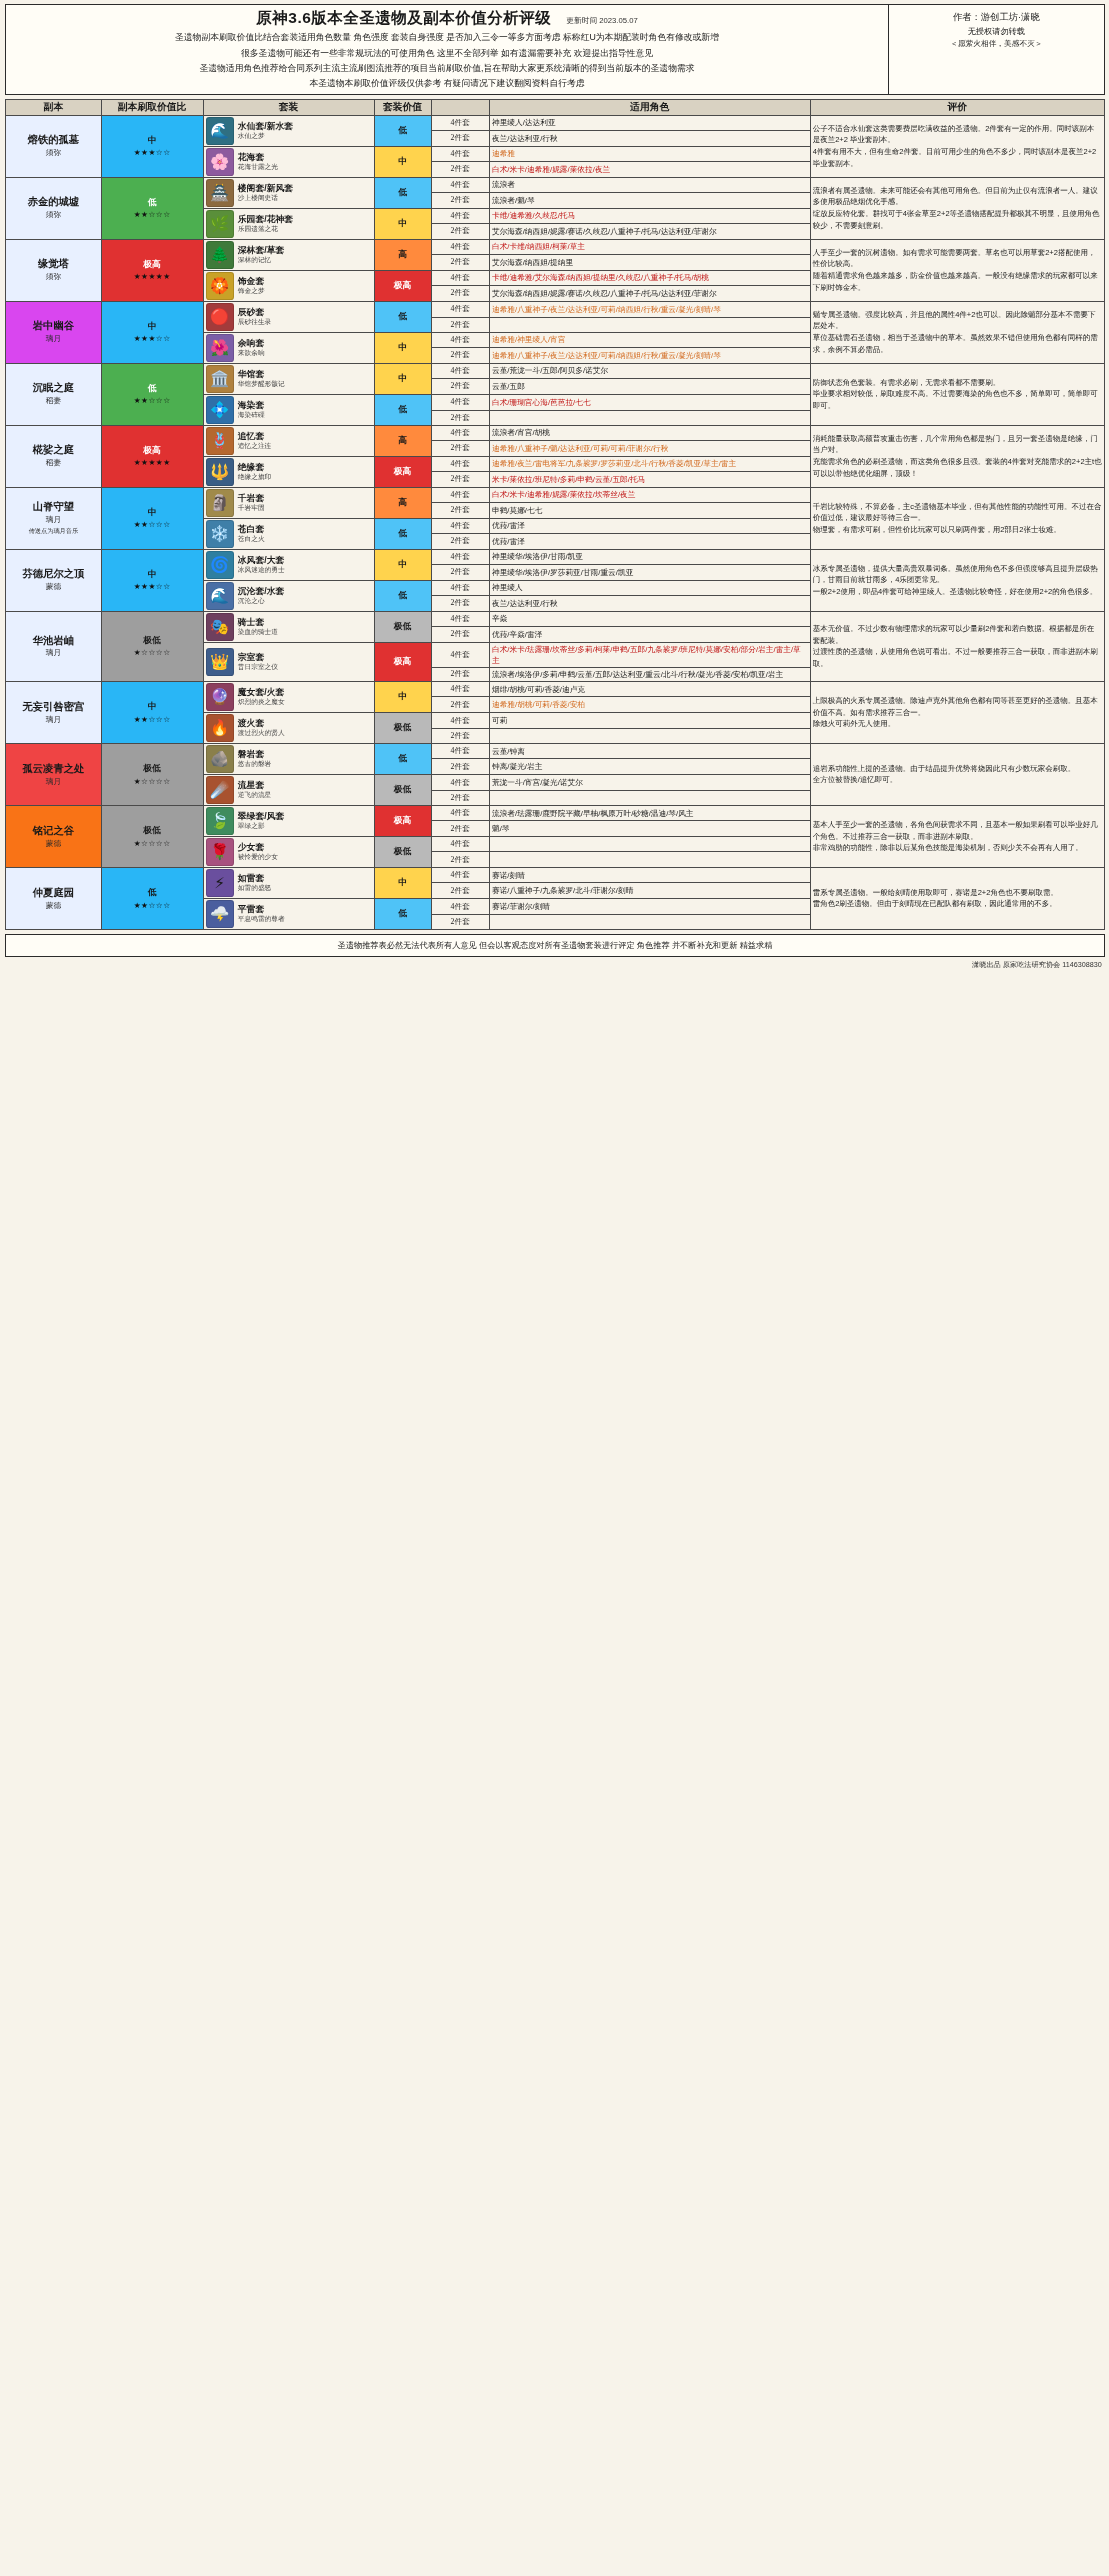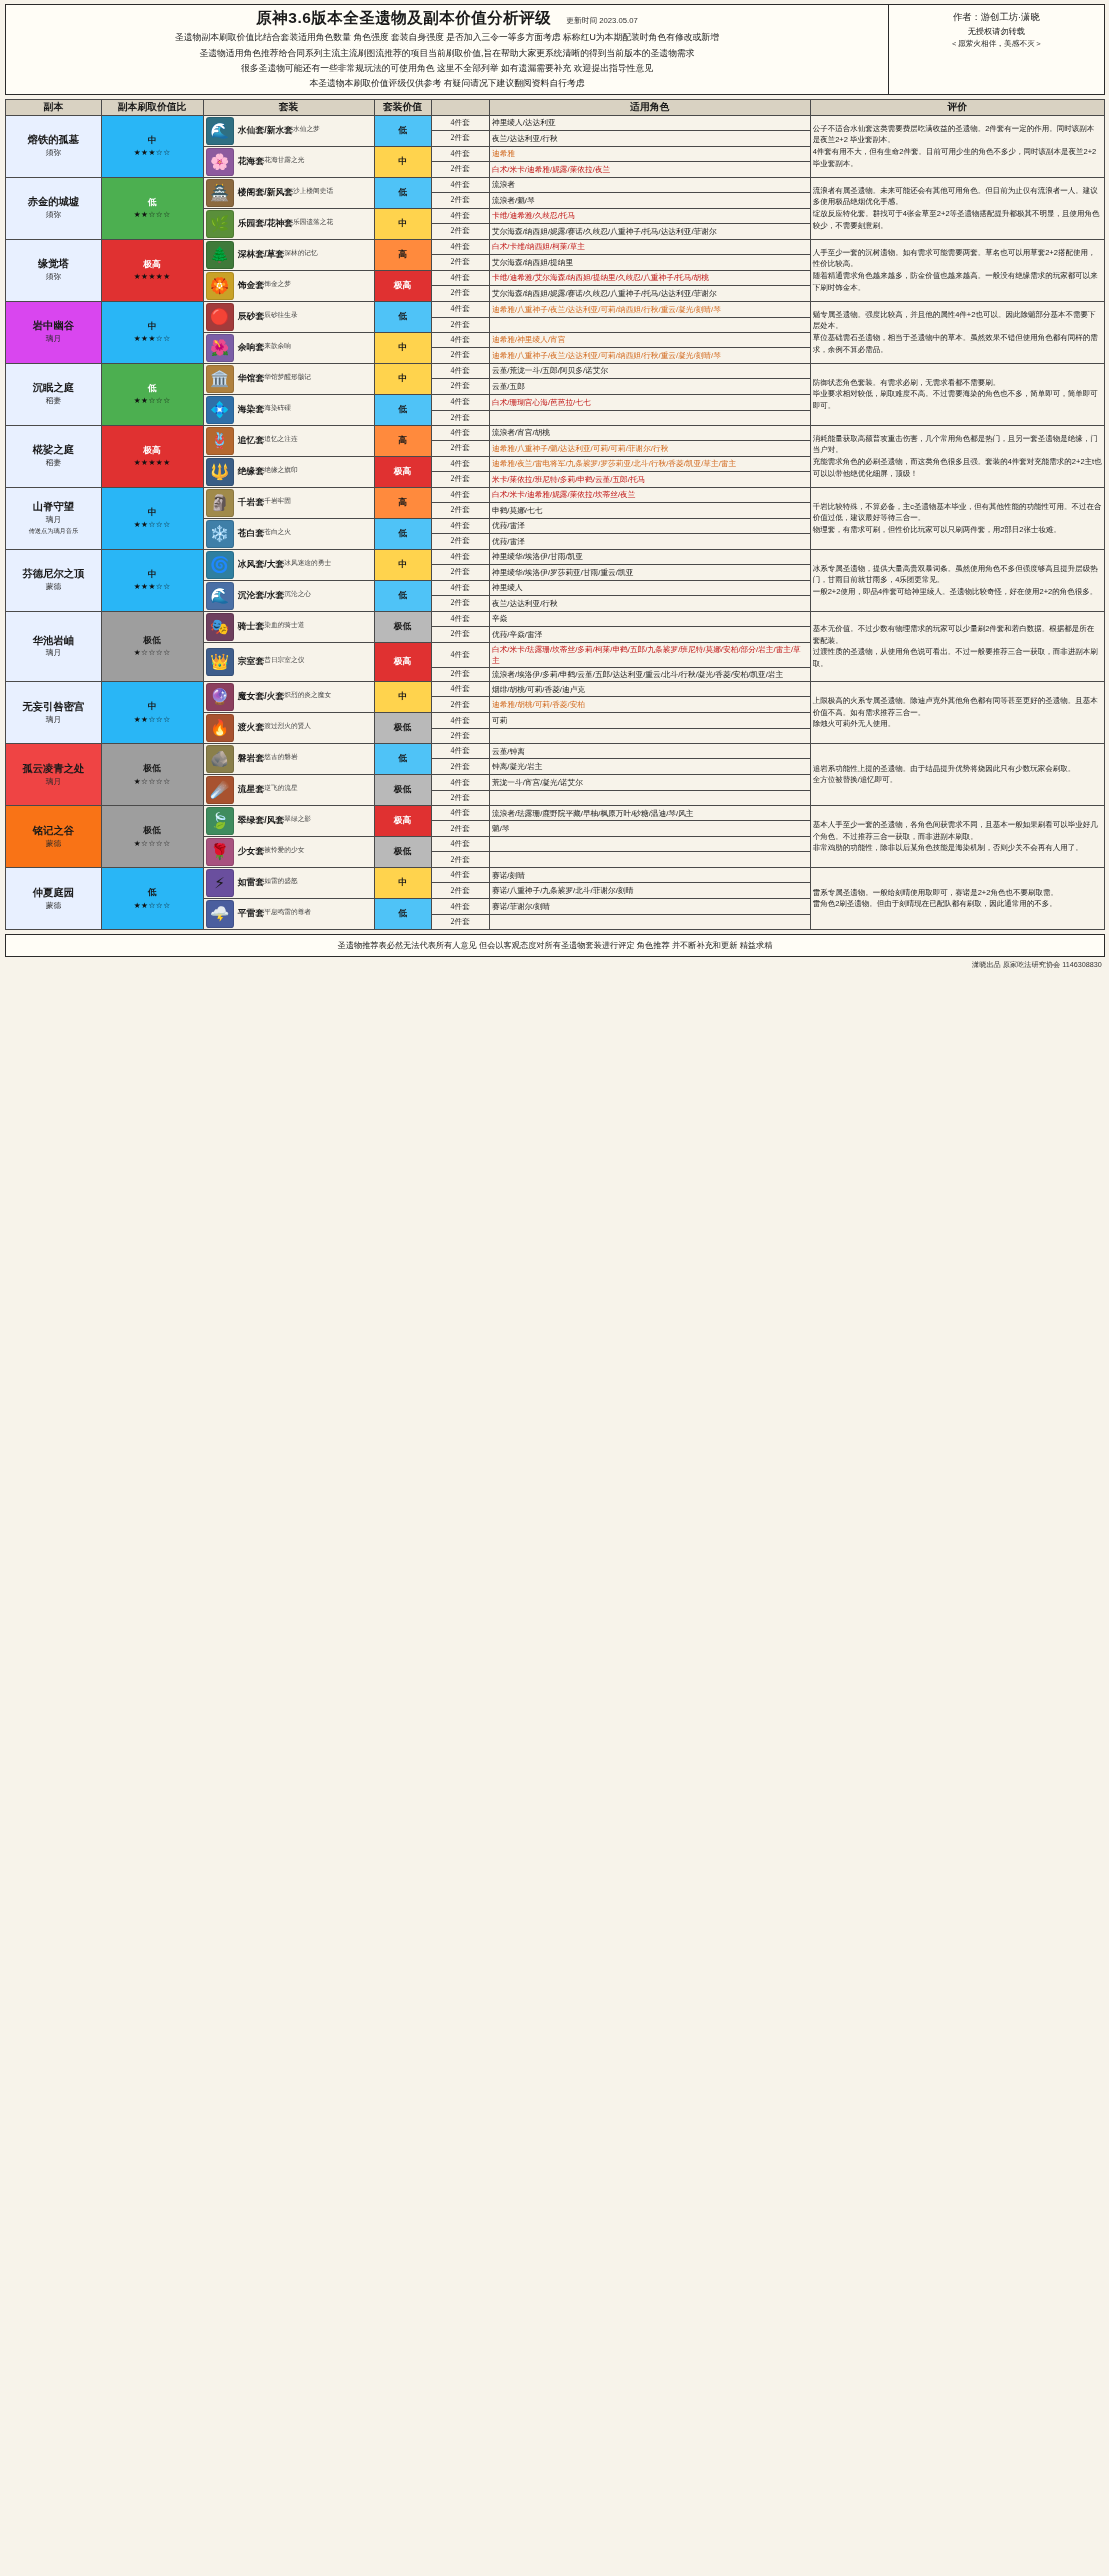--- a/index.html
+++ b/index.html
@@ -55,21 +55,21 @@
   .rank-cell .stars { display:block; font-size:7.7px; letter-spacing:0.5px; margin-top:1.5px; color:#111; }
 
   .set-cell { padding:1.5px 2.1px; }
   .set-inner { display:flex; align-items:center; gap:4.1px; }
   .set-icon {
     width:28px; height:28px; flex:0 0 28px; border-radius:3.1px;
     border:0.5px solid #00000022;
     display:flex; align-items:center; justify-content:center;
     font-size:15.5px; line-height:1;
   }
-  .set-texts { display:flex; flex-direction:row; line-height:1.25; }
+  .set-texts { display:flex; flex-direction:column; line-height:1.25; }
   .set-name { font-size:8.8px; font-weight:bold; }
   .set-sub { font-size:6.7px; color:#444; }
 
   .setval-cell { text-align:center; font-size:8.8px; font-weight:bold; }
   .pieces-cell { text-align:center; font-size:7.7px;font-family:Liberation Serif, serif; }
   .chars-cell { font-size:7.7px; line-height:1.45; padding:2.1px 3.1px; }
   .comment-cell { font-size:7.5px; line-height:1.55; padding:3.1px 4.1px; vertical-align:middle; }
 
   .hl-red { color:#c01515; }
   .hl-orange { color:#d2691e; }
@@ -91,22 +91,22 @@
 
 <div class="page">
 
   <div class="header">
     <div class="header-left">
       <div class="title-row">
         <span class="main-title">原神3.6版本全圣遗物及副本价值分析评级</span>
         <span class="update-time">更新时间 2023.05.07</span>
       </div>
       <div class="sub">圣遗物副本刷取价值比结合套装适用角色数量 角色强度 套装自身强度 是否加入三令一等多方面考虑 标称红U为本期配装时角色有修改或新增</div>
+      <div class="sub">很多圣遗物可能还有一些非常规玩法的可使用角色 这里不全部列举 如有遗漏需要补充 欢迎提出指导性意见</div>
       <div class="sub">圣遗物适用角色推荐给合同系列主流主流刷图流推荐的项目当前刷取价值,旨在帮助大家更系统清晰的得到当前版本的圣遗物需求</div>
-      <div class="sub">很多圣遗物可能还有一些非常规玩法的可使用角色 这里不全部列举 如有遗漏需要补充 欢迎提出指导性意见</div>
       <div class="sub">本圣遗物本刷取价值评级仅供参考 有疑问请况下建议翻阅资料自行考虑</div>
     </div>
     <div class="header-right">
       <div class="author">作者：游创工坊·潇晓</div>
       <div class="warn">无授权请勿转载</div>
       <div class="small">＜愿萦火相伴，美感不灭＞</div>
     </div>
   </div>
 
   <table class="main">

